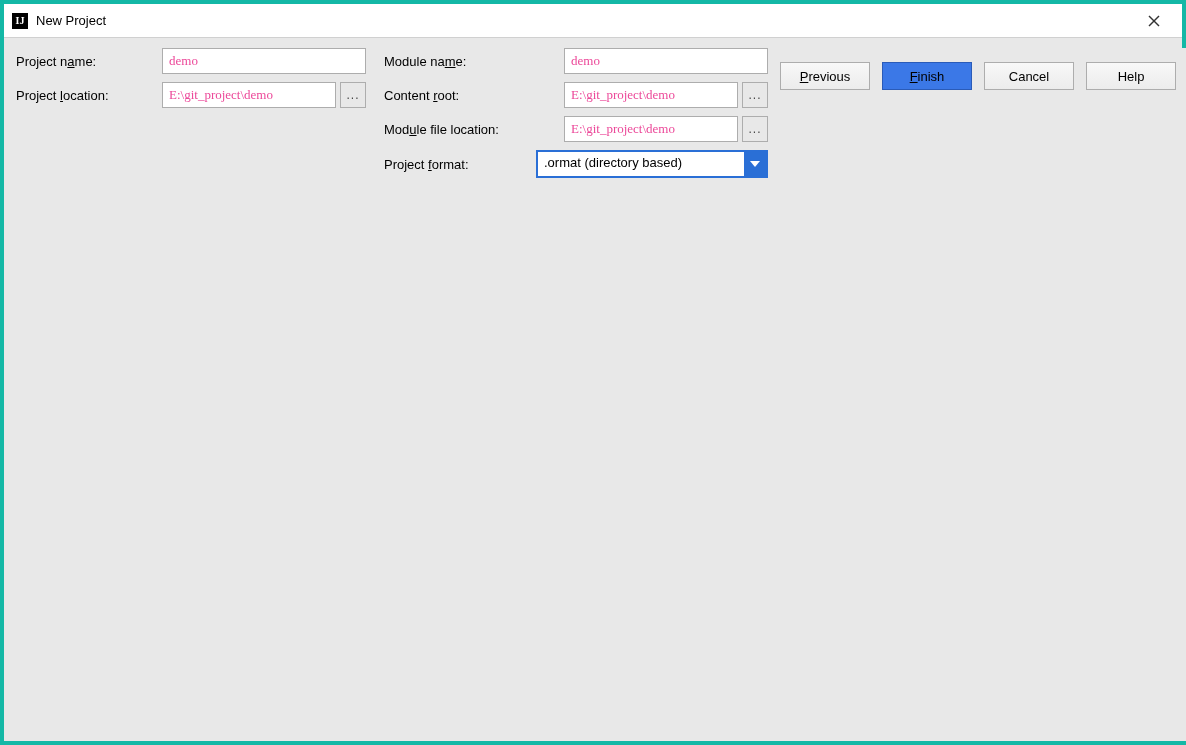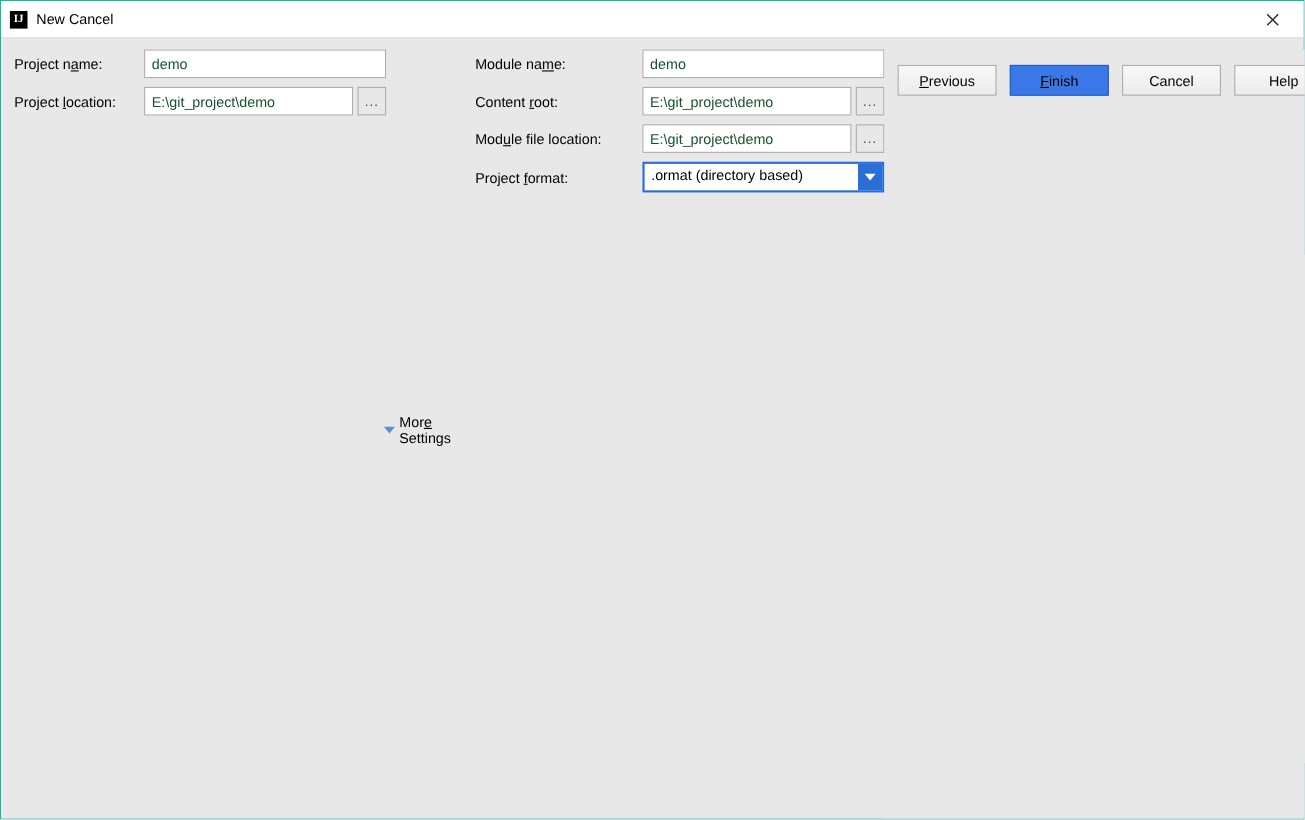--- a/index.html
+++ b/index.html
@@ -6,21 +6,21 @@
   html, body { margin:0; padding:0; }
   body {
     font-family: "Segoe UI", Tahoma, sans-serif;
     font-size: 13px;
     color: #000;
     background: #fff;
   }
   .window {
     width: 1186px;
     height: 745px;
-    border: 1px solid #14b8a6;
+    border: 4px solid #14b8a6;
     background: #e8e8e8;
     display: flex;
     flex-direction: column;
   }
   .titlebar {
     height: 34px;
     background: #ffffff;
     display: flex;
     align-items: center;
     padding: 0 8px;
@@ -57,23 +57,24 @@
   .field-row .lbl {
     width:118px;
     flex:0 0 auto;
   }
   .field-row input[type="text"] {
     flex:1;
     height:26px;
     border:1px solid #adadad;
     background:#fff;
     padding:2px 6px;
-    font-family:Liberation Sans, sans-serif;
+    font-family:Liberation Serif, serif;
     font-size:13px;
-    color:#14532d;
+    color:#ec4899;
+    margin-left:28px;
   }
 
   .browse-btn {
     width:26px; height:26px;
     margin-left:4px;
     border:1px solid #adadad;
     background:#e8e8e8;
     display:flex; align-items:center; justify-content:center;
     font-size:12px;
     cursor:default;
@@ -152,21 +153,21 @@
 
   .underline-char { text-decoration: underline; }
 </style>
 </head>
 <body>
 
 <div class="window">
 
   <div class="titlebar">
     <span class="app-icon">IJ</span>
-    <span class="title">New Cancel</span>
+    <span class="title">New Project</span>
     <span class="spacer"></span>
     <div class="close">
       <svg width="12" height="12" viewBox="0 0 12 12">
         <line x1="1" y1="1" x2="11" y2="11" stroke="#333" stroke-width="1.4"></line>
         <line x1="11" y1="1" x2="1" y2="11" stroke="#333" stroke-width="1.4"></line>
       </svg>
     </div>
   </div>
 
   <div class="content">
@@ -181,25 +182,20 @@
       <div class="field-row">
         <span class="lbl">Project <span class="underline-char">l</span>ocation:</span>
         <input type="text" value="E:\git_project\demo" style="">
         <div class="browse-btn">...</div>
       </div>
 
     </div>
 
     <div class="middle-spacer"></div>
 
-    <div class="more-settings-header">
-      <div class="triangle"></div>
-      <span class="ms-label">Mor<span class="underline-char">e</span> Settings</span>
-      <div class="line"></div>
-    </div>
 
     <div class="more-settings-body">
 
       <div class="field-row">
         <span class="lbl">Module na<span class="underline-char">m</span>e:</span>
         <input type="text" value="demo" style="">
       </div>
 
       <div class="field-row">
         <span class="lbl">Content <span class="underline-char">r</span>oot:</span>

